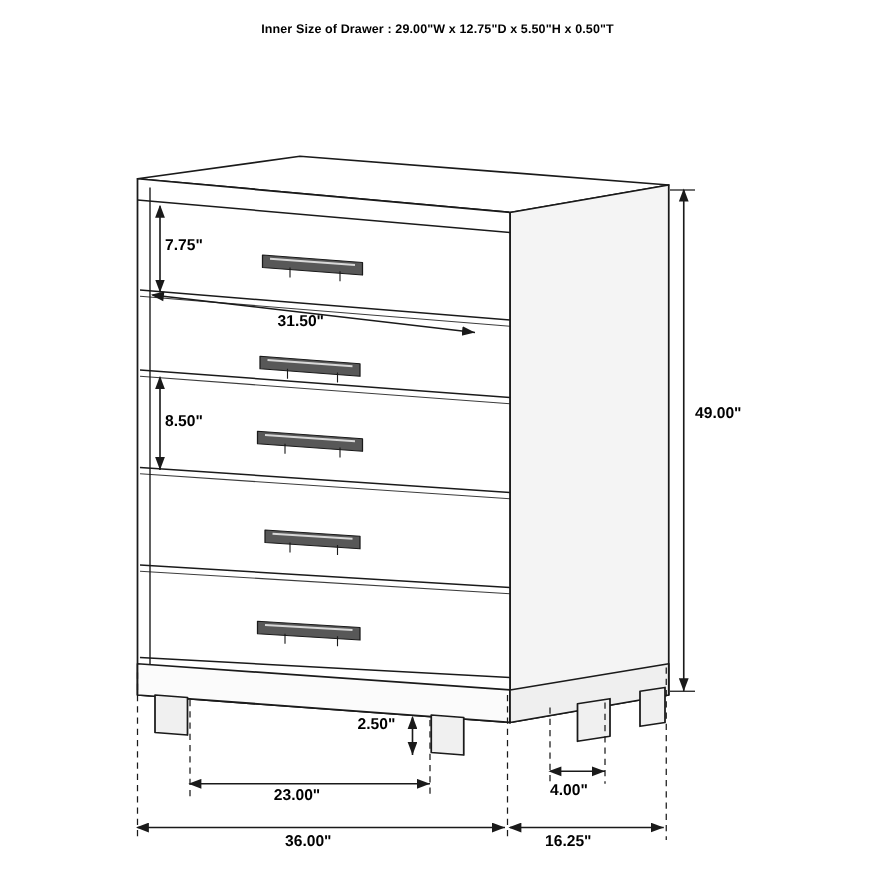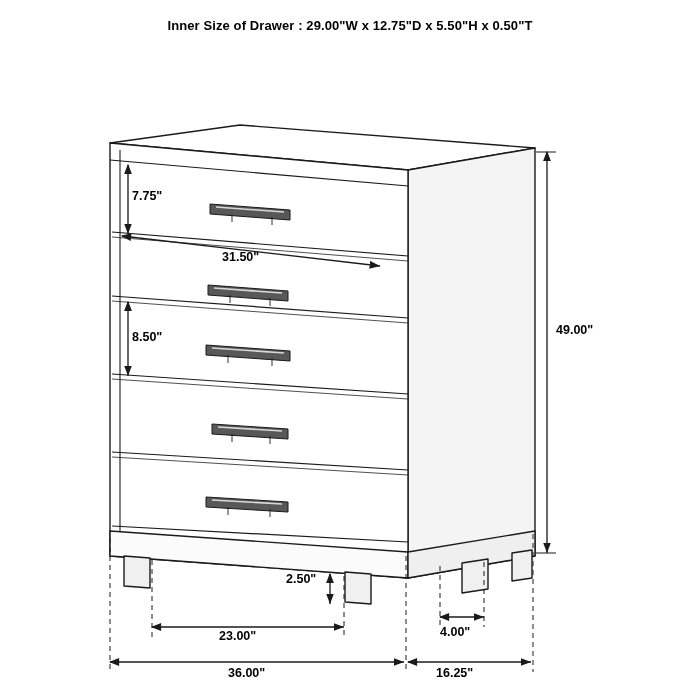--- a/index.html
+++ b/index.html
@@ -19,21 +19,21 @@
     position: relative;
     width: 700px;
     height: 700px;
   }
   #title {
     position: absolute;
     top: 18px;
     left: 0;
     width: 700px;
     text-align: center;
-    font-size: 13px;
+    font-size: 10px;
     font-weight: bold;
     letter-spacing: 0.1px;
     color: #000;
   }
   svg#drawing {
     position: absolute;
     top: 0;
     left: 0;
     width: 700px;
     height: 700px;

